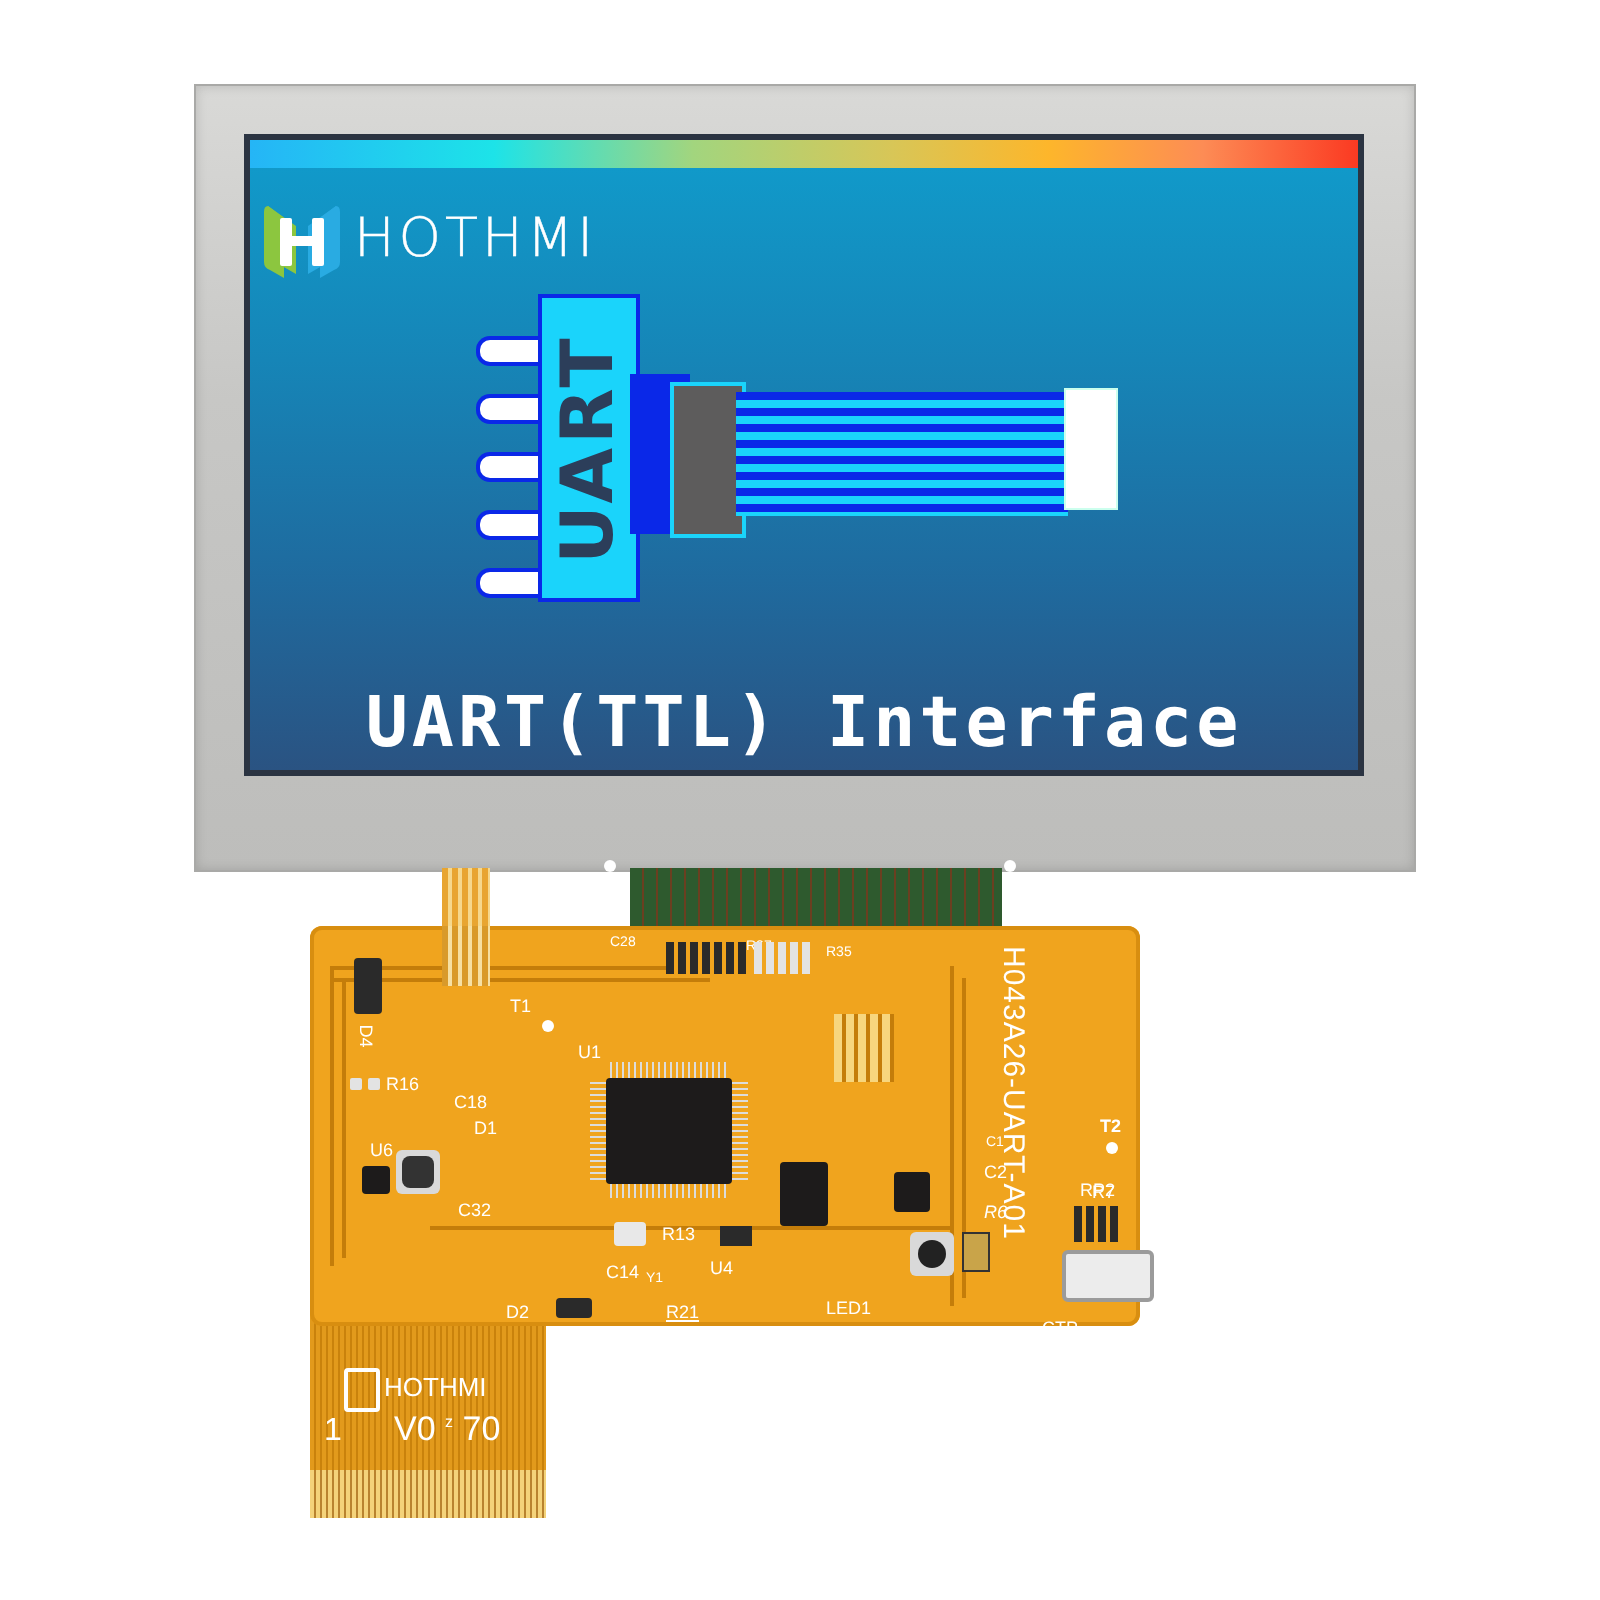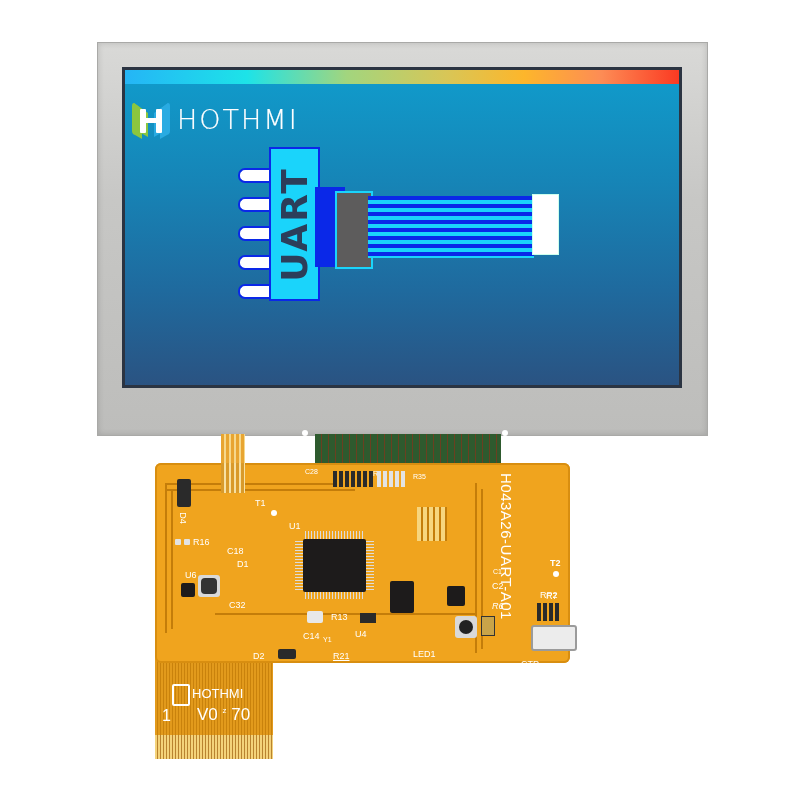--- a/index.html
+++ b/index.html
@@ -85,20 +85,21 @@
     <div id="uart-block" class="abs">
       <div id="uart-label" class="abs">
           <span>UART</span>
         </div>
     </div>
     <div id="connector-blue" class="abs"></div>
     <div id="connector-grey" class="abs"></div>
     <div id="cable" class="abs"></div>
     <div id="cable-end" class="abs"></div>
 
+    <div id="headline" class="abs">UART(TTL) Interface</div>
   </div>
 </div>
 
 <div id="fpc-green" class="abs"></div>
 <div id="fpc-touch" class="abs"></div>
 
 <div id="pcb-tail" class="abs"></div>
 <div id="pcb-tail-contacts" class="abs"></div>
 <div id="pcb" class="abs">
 

